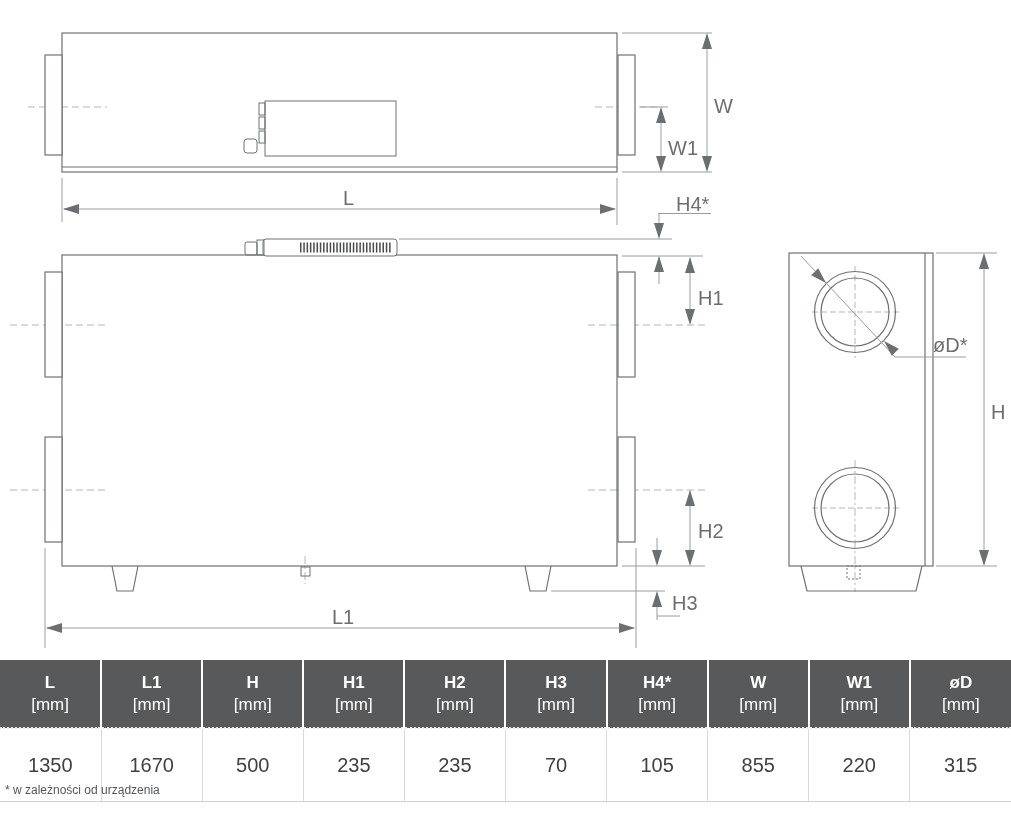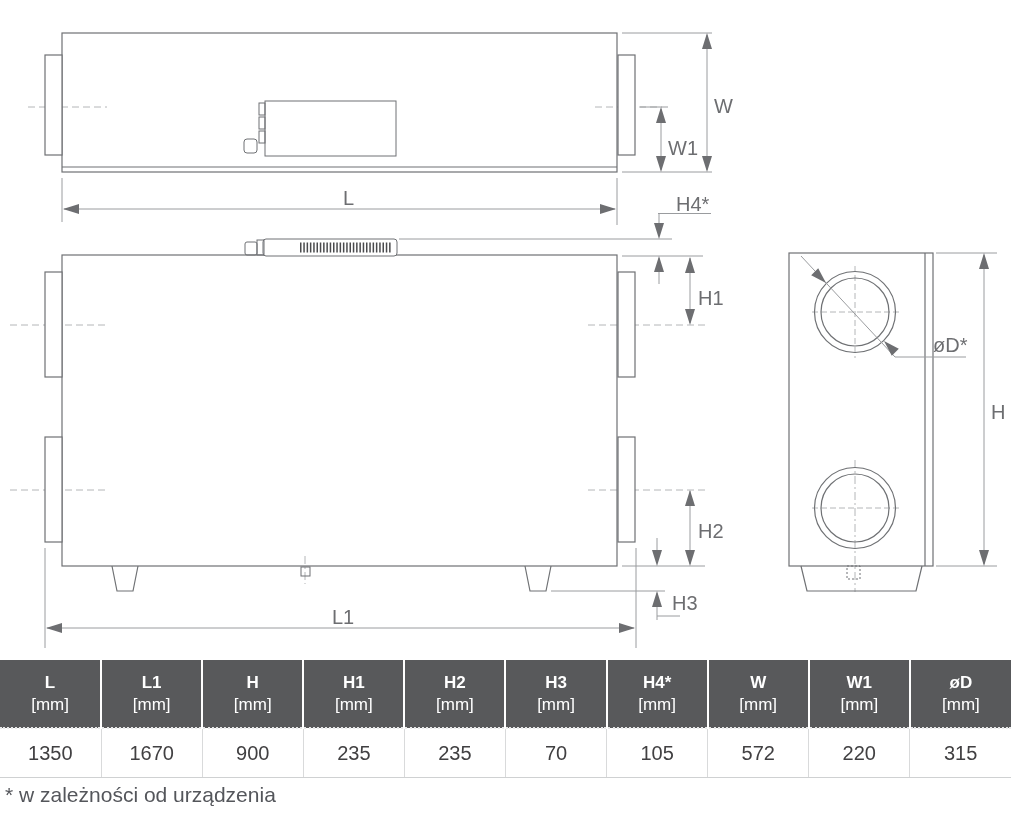--- a/index.html
+++ b/index.html
@@ -12,25 +12,25 @@
   
   table.dims{position:absolute;left:0;top:660px;width:1011px;
              border-collapse:collapse;table-layout:fixed;}
   table.dims th{background:#58595b;color:#fff;font-weight:bold;font-size:17px;
                 height:67px;padding:0;text-align:center;vertical-align:middle;
                 border-right:2px solid #ffffff;border-bottom:2px dotted #e8e9ea;}
   table.dims th:last-child{border-right:none;margin-top:24px;}
   table.dims th .nm{display:block;line-height:22px;}
   table.dims th .unit{display:block;line-height:22px;font-weight:normal;}
   table.dims td{background:#fff;color:#414042;font-size:20px;height:40px;
-                text-align:center;vertical-align:middle;padding:4px;
+                text-align:center;vertical-align:middle;padding:16px;
                 border-right:1px solid #d9dadb;border-bottom:1px solid #cfd1d2;margin-left:20px;}
   table.dims td:last-child{border-right:none;}
 
-  .footnote{position:absolute;left:5px;top:783px;font-size:21px;color:#54565b;}
+  .footnote{position:absolute;left:5px;top:783px;font-size:12px;color:#54565b;}
 </style>
 </head>
 <body>
 
 <div class="stage">
 
   <svg class="drawing" width="1011" height="660" viewBox="0 0 1011 660">
 
     <g stroke="#b4b6b8" stroke-width="1" fill="none">
 
@@ -225,26 +225,26 @@
         <th>
             <span class="nm">øD</span>
             <span class="unit">[mm]</span>
           </th>
       </tr>
     </thead>
     <tbody>
       <tr>
         <td>1350</td>
         <td>1670</td>
-        <td>900</td>
+        <td>500</td>
         <td>235</td>
         <td>235</td>
         <td>70</td>
         <td>105</td>
-        <td>572</td>
+        <td>855</td>
         <td>220</td>
         <td>315</td>
       </tr>
     </tbody>
   </table>
 
   <div class="footnote">* w zależności od urządzenia</div>
 </div>
 
 </body></html>

